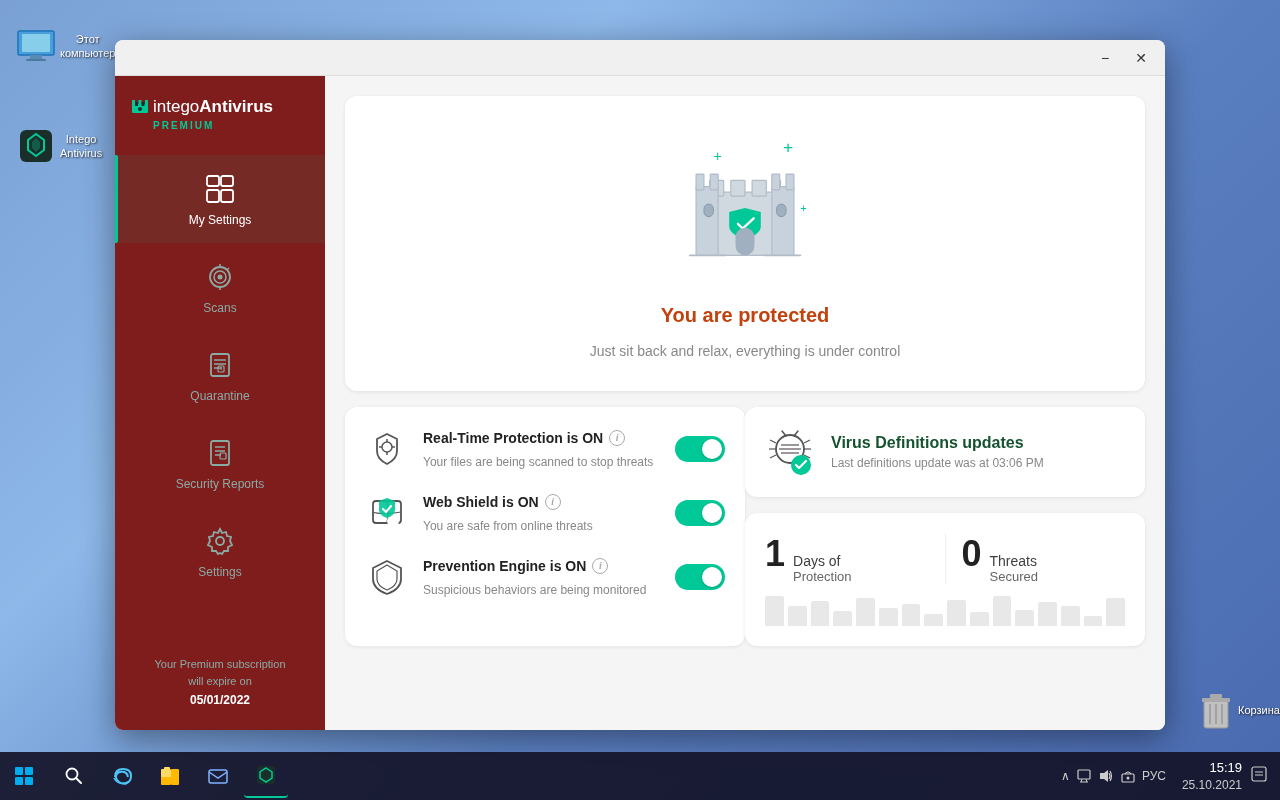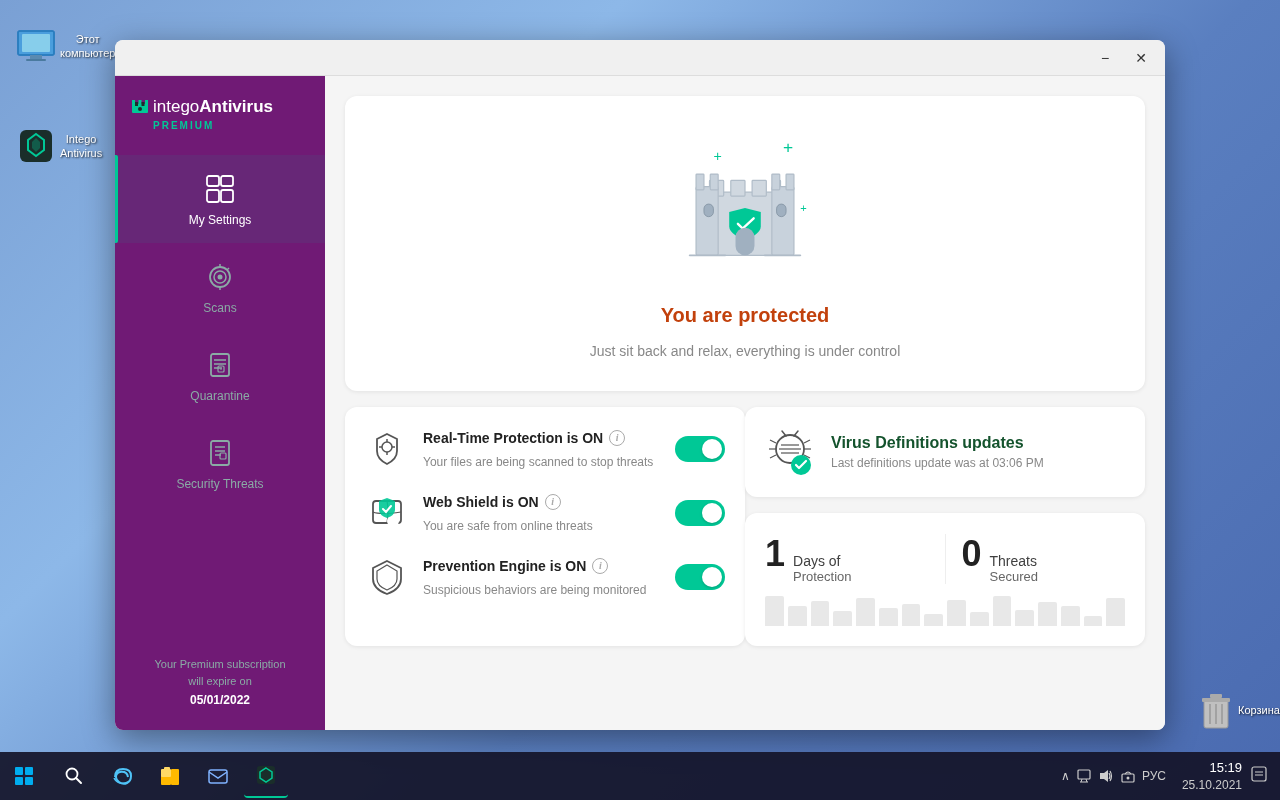--- a/index.html
+++ b/index.html
@@ -162,21 +162,21 @@
     
     .app-content {
       display: flex;
       flex: 1;
       overflow: hidden;
     }
 
     
     .sidebar {
       width: 210px;
-      background: #701a75;
+      background: #7f1d1d;
       display: flex;
       flex-direction: column;
       align-items: center;
       padding-bottom: 20px;
       flex-shrink: 0;
     }
 
     
     .logo {
       padding: 20px 16px 24px;
@@ -635,23 +635,32 @@
           <div class="nav-item">
             <div class="nav-icon">
               <svg width="32" height="32" viewBox="0 0 32 32">
                 <rect x="7" y="4" width="18" height="24" rx="2" fill="none" stroke="#8aaba5" stroke-width="1.8"></rect>
                 <line x1="11" y1="10" x2="21" y2="10" stroke="#8aaba5" stroke-width="1.5"></line>
                 <line x1="11" y1="14" x2="21" y2="14" stroke="#8aaba5" stroke-width="1.5"></line>
                 <line x1="11" y1="18" x2="17" y2="18" stroke="#8aaba5" stroke-width="1.5"></line>
                 <rect x="16" y="16" width="6" height="6" rx="1" fill="none" stroke="#8aaba5" stroke-width="1.2"></rect>
               </svg>
             </div>
-            <span class="nav-label">Security Threats</span>
+            <span class="nav-label">Security Reports</span>
           </div>
 
+          <div class="nav-item">
+            <div class="nav-icon">
+              <svg width="32" height="32" viewBox="0 0 32 32">
+                <circle cx="16" cy="16" r="4" fill="none" stroke="#8aaba5" stroke-width="1.8"></circle>
+                <path d="M16 4 L18 8 L22 7 L23 11 L27 12 L26 16 L28 20 L24 22 L24 26 L20 26 L18 29 L16 28 L14 29 L12 26 L8 26 L8 22 L4 20 L6 16 L5 12 L9 11 L10 7 L14 8 Z" fill="none" stroke="#8aaba5" stroke-width="1.8"></path>
+              </svg>
+            </div>
+            <span class="nav-label">Settings</span>
+          </div>
         </div>
 
         <hr class="nav-divider">
 
         <div class="subscription-info">
           <span>Your Premium subscription<br>will expire on</span><br>
           <span class="expiry-date">05/01/2022</span>
         </div>
       </div>
 

